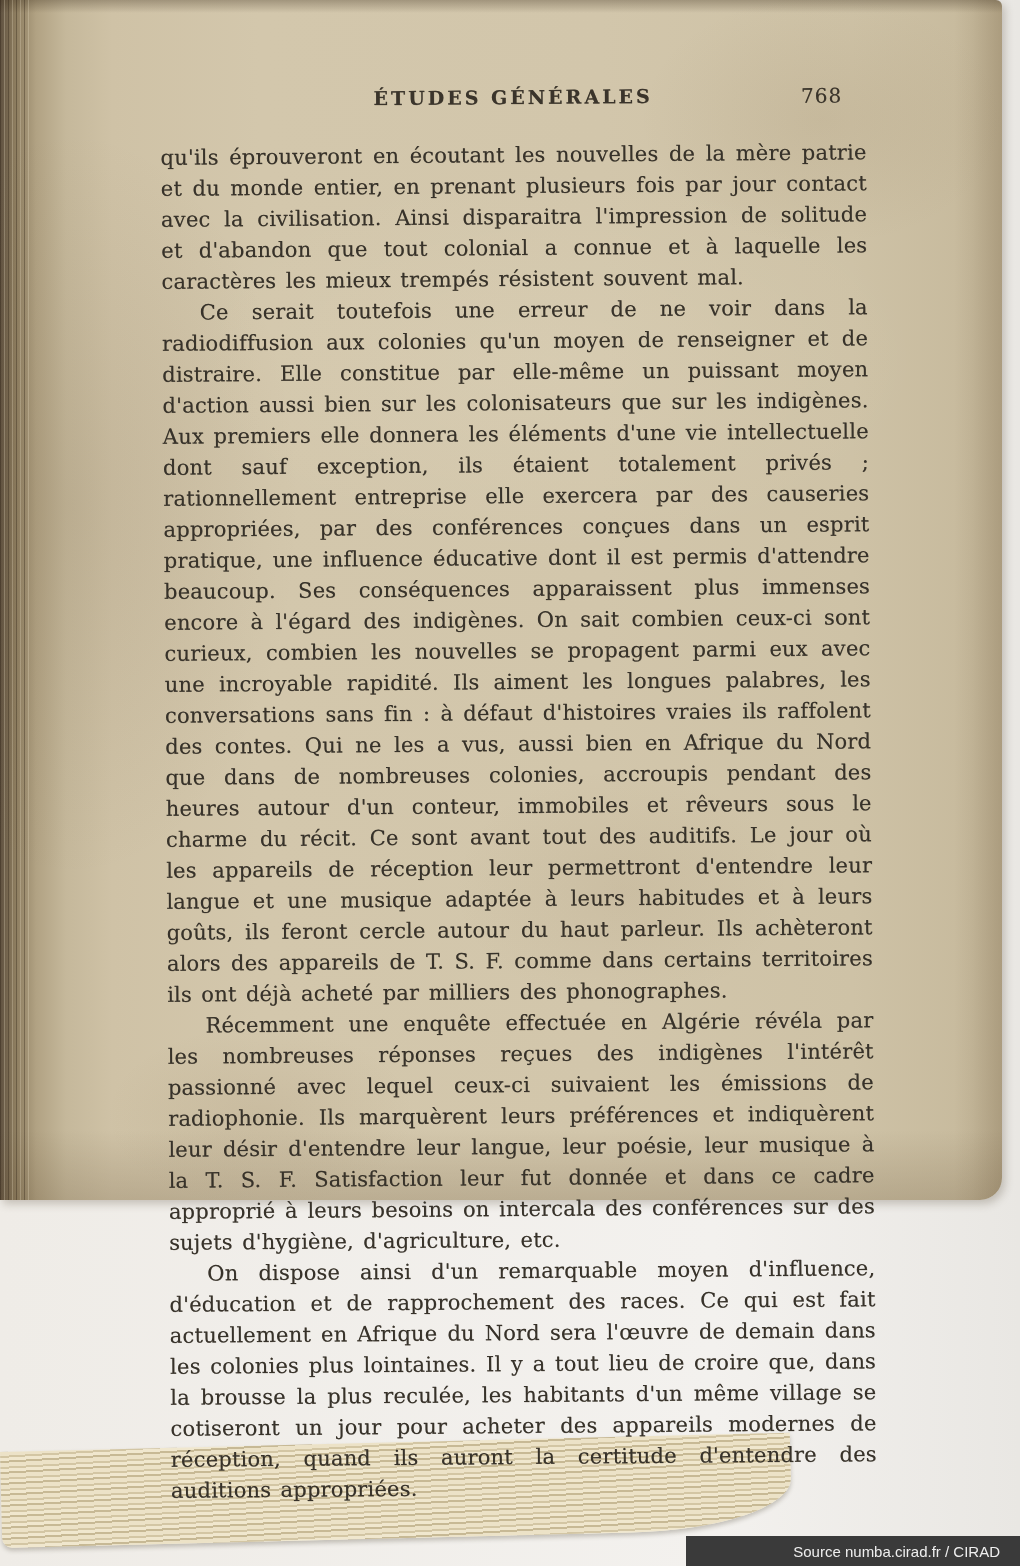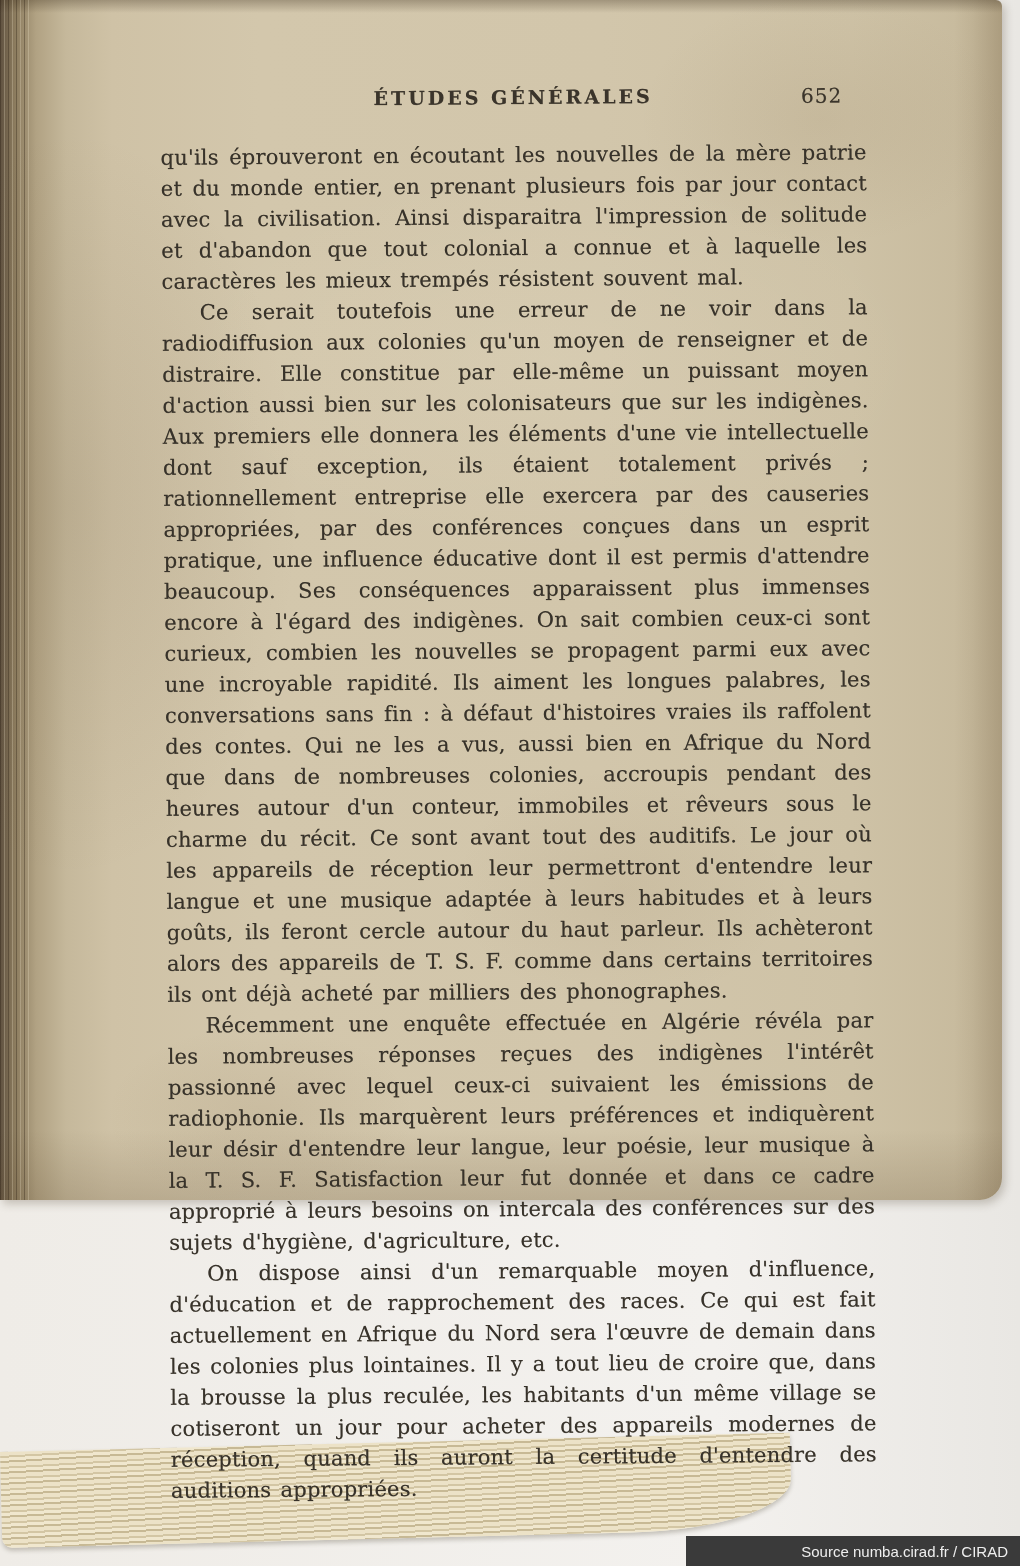--- a/index.html
+++ b/index.html
@@ -126,36 +126,36 @@
     bottom: 0;
     width: 334px;
     height: 30px;
     background: #3a3a3a;
     color: #efefef;
     font-family: "Liberation Sans", sans-serif;
     font-size: 15px;
     display: flex;
     align-items: center;
     justify-content: flex-end;
-    padding-right: 12px;
+    padding-right: 20px;
     box-sizing: border-box;
   }
 </style>
 </head>
 <body>
 
 <div class="page-stack"></div>
 
 <div class="scan">
   <div class="binding"></div>
 
   <div class="content">
     <div class="header">
       <span class="running-title">ÉTUDES GÉNÉRALES</span>
-      <span class="page-number">652</span>
+      <span class="page-number">768</span>
     </div>
 
     <p class="para no-indent">qu'ils éprouveront en écoutant les nouvelles de la mère patrie et du monde entier, en prenant plusieurs fois par jour contact avec la civilisation. Ainsi disparaitra l'impression de solitude et d'abandon que tout colonial a connue et à laquelle les caractères les mieux trempés résistent souvent mal.</p>
 
     <p class="para">Ce serait toutefois une erreur de ne voir dans la radiodiffusion aux colonies qu'un moyen de renseigner et de distraire. Elle constitue par elle-même un puissant moyen d'action aussi bien sur les colonisateurs que sur les indigènes. Aux premiers elle donnera les éléments d'une vie intellectuelle dont sauf exception, ils étaient totalement privés ; rationnellement entreprise elle exercera par des causeries appropriées, par des conférences conçues dans un esprit pratique, une influence éducative dont il est permis d'attendre beaucoup. Ses conséquences apparaissent plus immenses encore à l'égard des indigènes. On sait combien ceux-ci sont curieux, combien les nouvelles se propagent parmi eux avec une incroyable rapidité. Ils aiment les longues palabres, les conversations sans fin : à défaut d'histoires vraies ils raffolent des contes. Qui ne les a vus, aussi bien en Afrique du Nord que dans de nombreuses colonies, accroupis pendant des heures autour d'un conteur, immobiles et rêveurs sous le charme du récit. Ce sont avant tout des auditifs. Le jour où les appareils de réception leur permettront d'entendre leur langue et une musique adaptée à leurs habitudes et à leurs goûts, ils feront cercle autour du haut parleur. Ils achèteront alors des appareils de T. S. F. comme dans certains territoires ils ont déjà acheté par milliers des phonographes.</p>
 
     <p class="para">Récemment une enquête effectuée en Algérie révéla par les nombreuses réponses reçues des indigènes l'intérêt passionné avec lequel ceux-ci suivaient les émissions de radiophonie. Ils marquèrent leurs préférences et indiquèrent leur désir d'entendre leur langue, leur poésie, leur musique à la T. S. F. Satisfaction leur fut donnée et dans ce cadre approprié à leurs besoins on intercala des conférences sur des sujets d'hygiène, d'agriculture, etc.</p>
 
     <p class="para">On dispose ainsi d'un remarquable moyen d'influence, d'éducation et de rapprochement des races. Ce qui est fait actuellement en Afrique du Nord sera l'œuvre de demain dans les colonies plus lointaines. Il y a tout lieu de croire que, dans la brousse la plus reculée, les habitants d'un même village se cotiseront un jour pour acheter des appareils modernes de réception, quand ils auront la certitude d'entendre des auditions appropriées.</p>
   </div>

